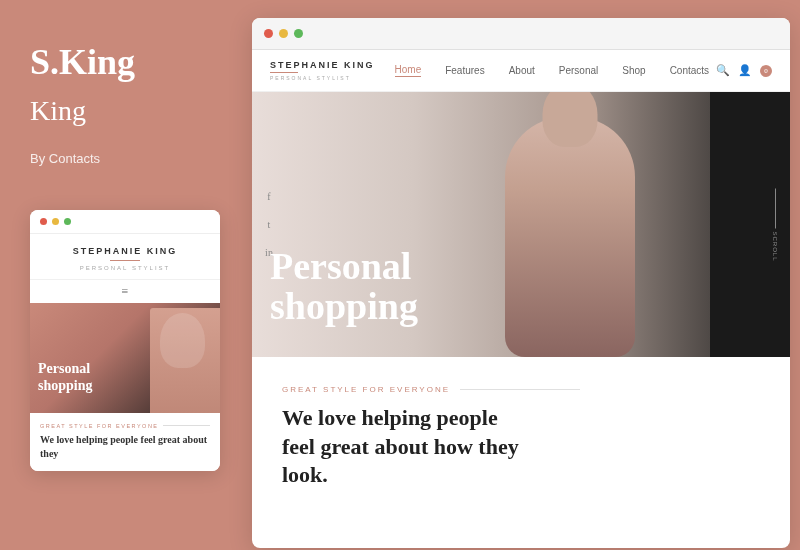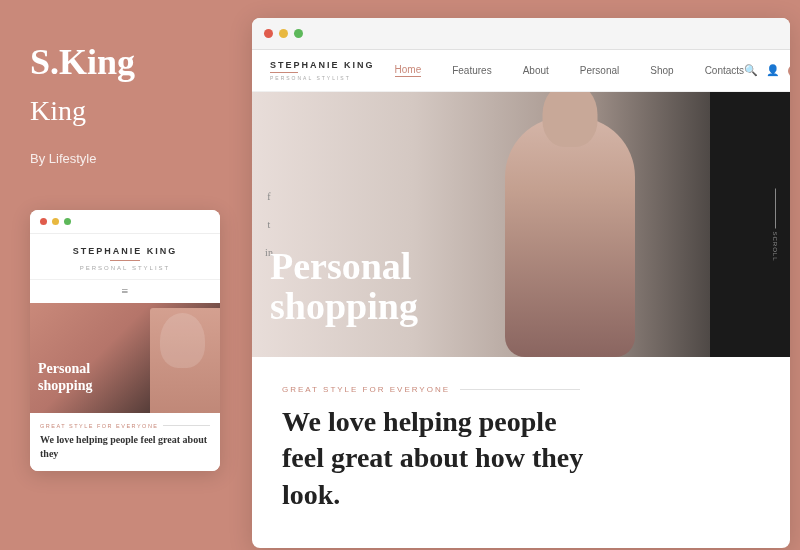--- a/index.html
+++ b/index.html
@@ -247,21 +247,21 @@
 
     .site-logo-divider {
       width: 28px;
       height: 1px;
       background: #c9897a;
       margin: 2px 0;
     }
 
     .nav-links {
       display: flex;
-      gap: 31px;
+      gap: 24px;
       align-items: center;
       flex: 1;
     }
 
     .nav-link {
       font-size: 10px;
       color: #666;
       text-decoration: none;
       font-family: Arial, sans-serif;
       cursor: pointer;
@@ -435,35 +435,35 @@
     }
 
     .section-tag-line {
       flex: 1;
       height: 1px;
       background: #e0e0e0;
       max-width: 120px;
     }
 
     .section-headline {
-      font-size: 28px;
+      font-size: 22px;
       font-weight: 700;
       color: #222;
       line-height: 1.3;
       font-family: 'Georgia', serif;
       max-width: 320px;
     }
   </style>
 </head>
 <body>
 
 <div class="left-panel">
   <div class="brand-name">S.King</div>
   <div class="brand-theme">King</div>
-  <div class="brand-by">By Lifestyle</div>
+  <div class="brand-by">By Contacts</div>
 
   <div class="mobile-preview">
     <div class="mobile-top-bar">
       <div class="mobile-dot dot-red"></div>
       <div class="mobile-dot dot-yellow"></div>
       <div class="mobile-dot dot-green"></div>
     </div>
     <div class="mobile-header">
       <div class="mobile-site-name">STEPHANIE KING</div>
       <div class="mobile-divider"></div>

